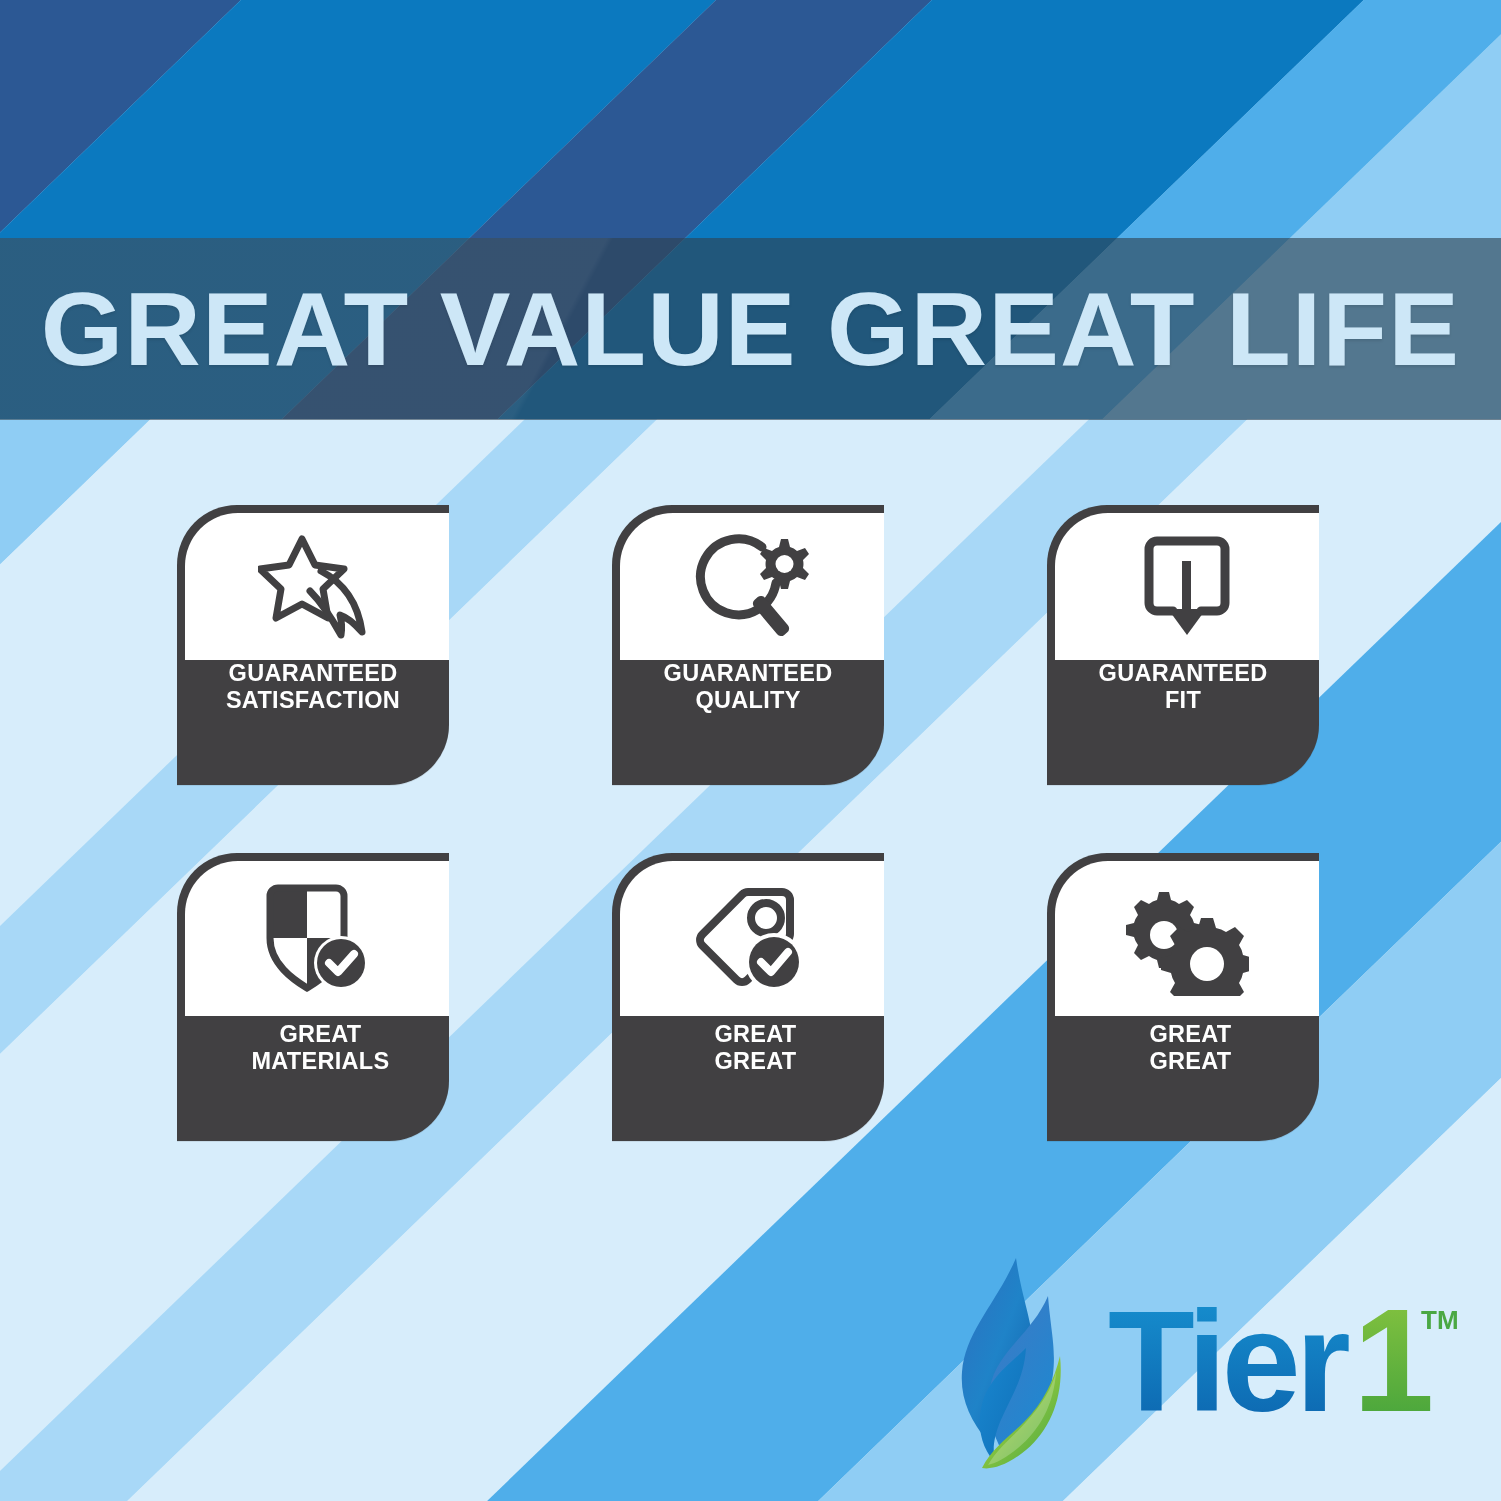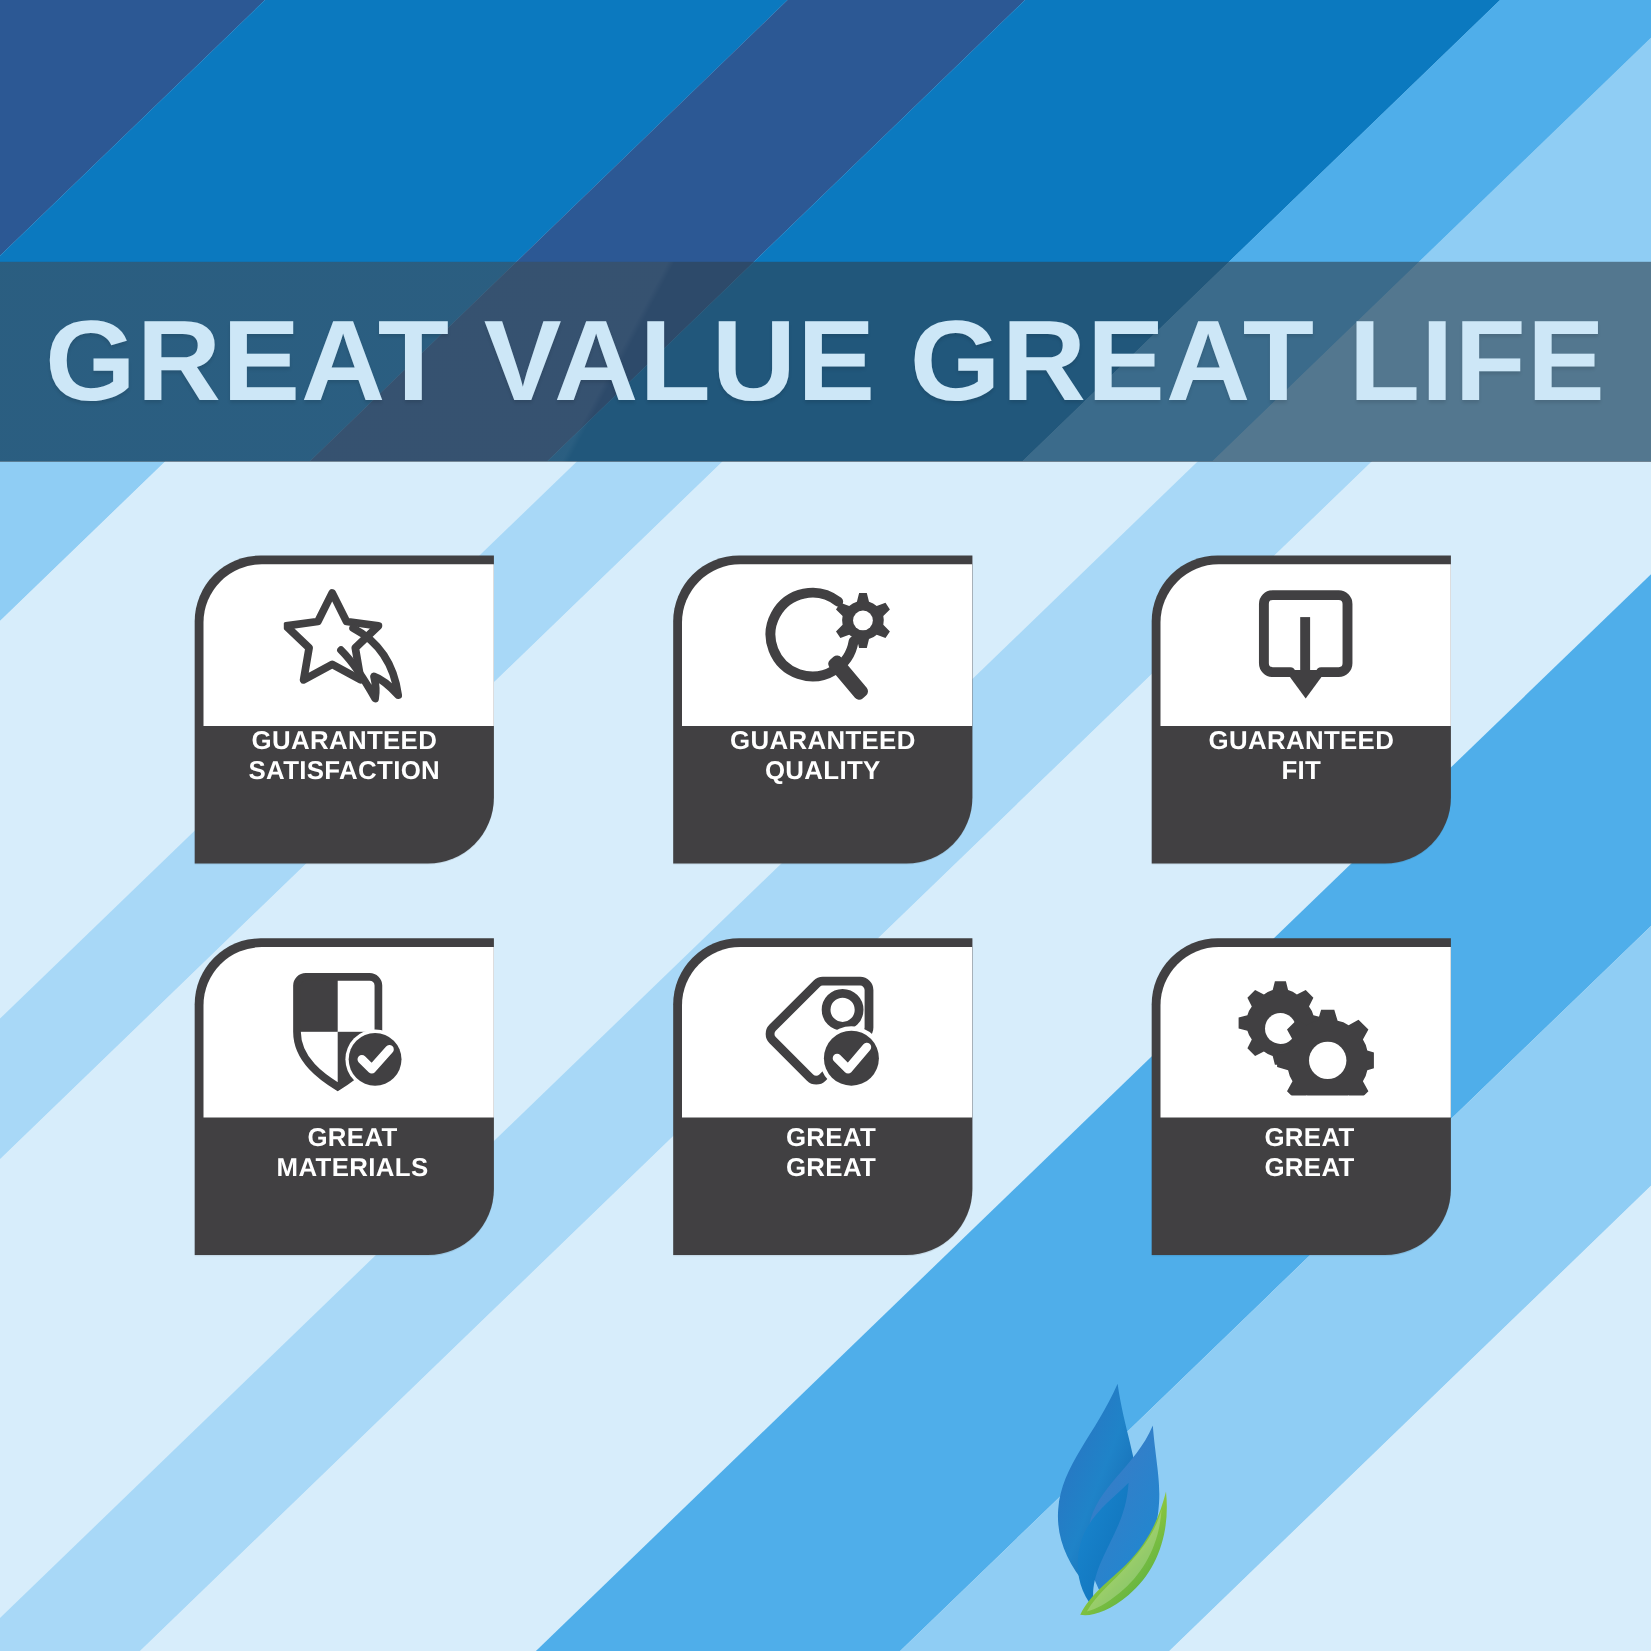--- a/index.html
+++ b/index.html
@@ -338,15 +338,32 @@
       <path d="M64,6 C70,48 82,74 82,104 C82,150 52,160 36,190 C18,168 8,146 10,120 C13,80 44,52 64,6 Z" fill="url(#blueA)"></path>
 
       <path d="M96,44 C99,80 104,96 101,122 C97,160 66,176 54,205 C40,184 34,160 38,136 C44,100 80,82 96,44 Z" fill="url(#blueB)"></path>
 
       <path d="M74,96 C72,128 58,146 48,170 C40,190 40,204 46,214 C30,198 24,176 30,152 C37,126 58,112 74,96 Z" fill="url(#blueC)"></path>
 
       <path d="M108,104 C112,142 100,176 74,198 C56,213 40,218 30,216 C40,196 56,186 72,170 C92,150 102,128 108,104 Z" fill="url(#greenA)"></path>
       <path d="M104,120 C102,152 88,178 66,196 C54,206 44,211 36,213 C46,196 60,186 74,170 C90,152 99,138 104,120 Z" fill="#ffffff" opacity="0.22"></path>
     </svg>
 
+    <div id="logo-word">
+      <svg width="360" height="160" viewBox="0 0 360 160">
+        <defs>
+          <linearGradient id="wordBlue" x1="0" y1="0" x2="0" y2="1">
+            <stop offset="0" stop-color="#1792d1"></stop>
+            <stop offset="1" stop-color="#0c63ad"></stop>
+          </linearGradient>
+          <linearGradient id="oneGreen" x1="0" y1="0" x2="0" y2="1">
+            <stop offset="0" stop-color="#8cc63f"></stop>
+            <stop offset="1" stop-color="#3fa13c"></stop>
+          </linearGradient>
+        </defs>
+        <text x="0" y="124" font-family="'Liberation Sans', sans-serif" font-size="142" font-weight="bold" fill="url(#wordBlue)" letter-spacing="-5">Tier</text>
+        <text x="245" y="124" font-family="'Liberation Sans', sans-serif" font-size="146" font-weight="bold" fill="url(#oneGreen)">1</text>
+        <text x="313" y="42" font-family="'Liberation Sans', sans-serif" font-size="26" font-weight="bold" fill="#4aa843">TM</text>
+      </svg>
+    </div>
   </div>
 
 </div>
 
 </body></html>

